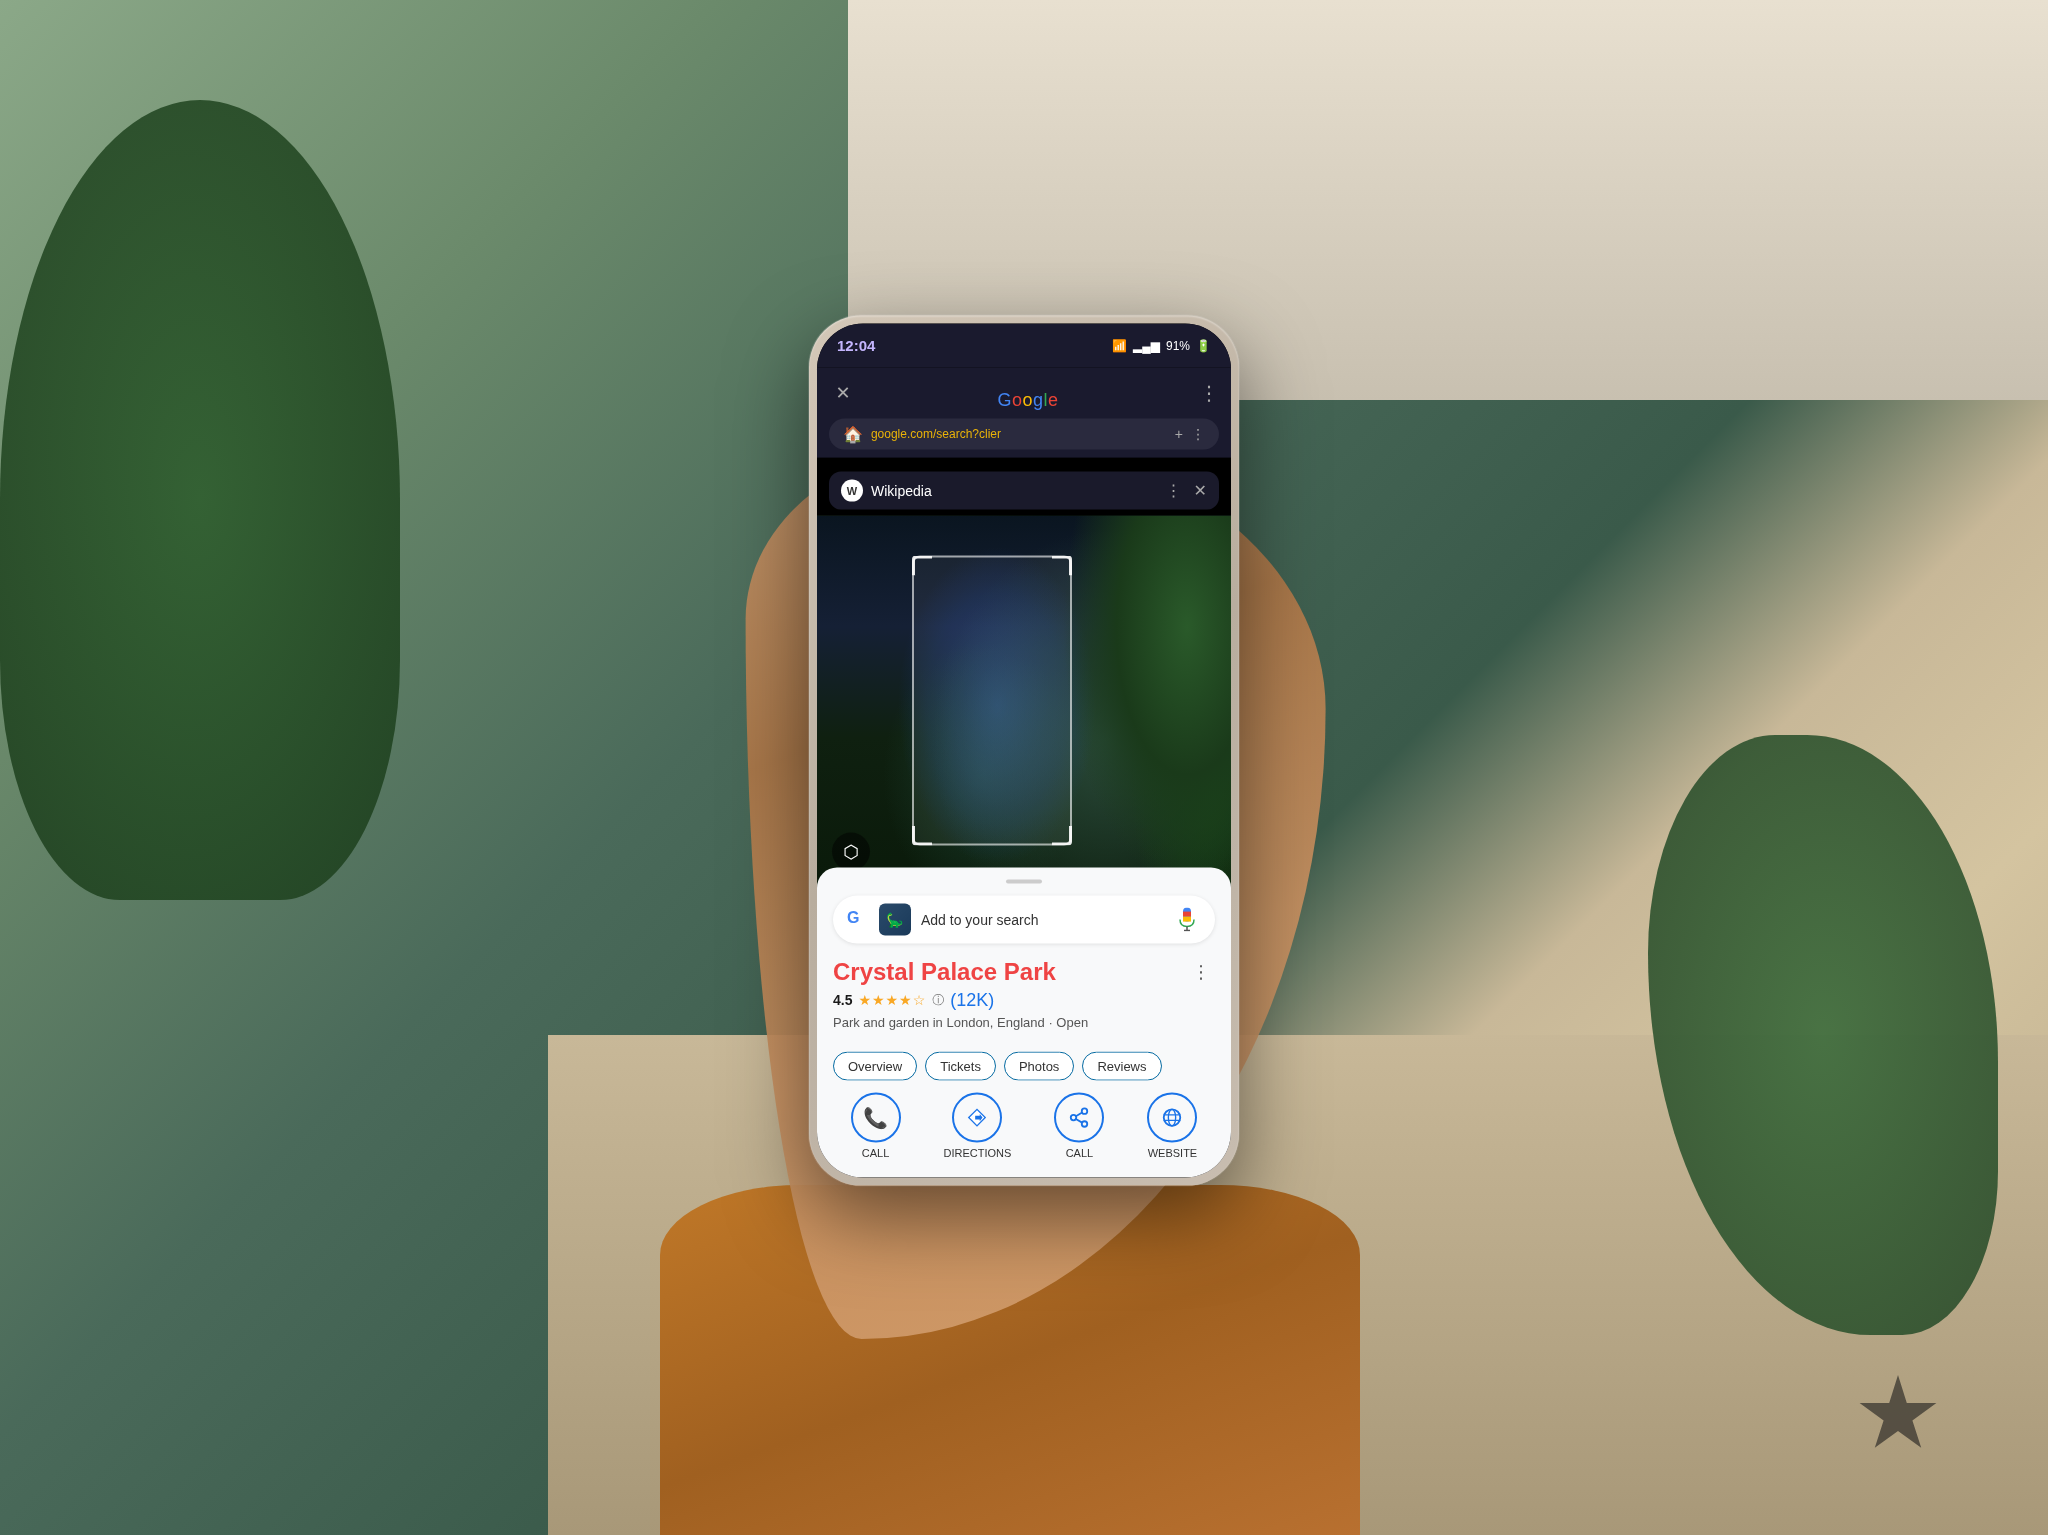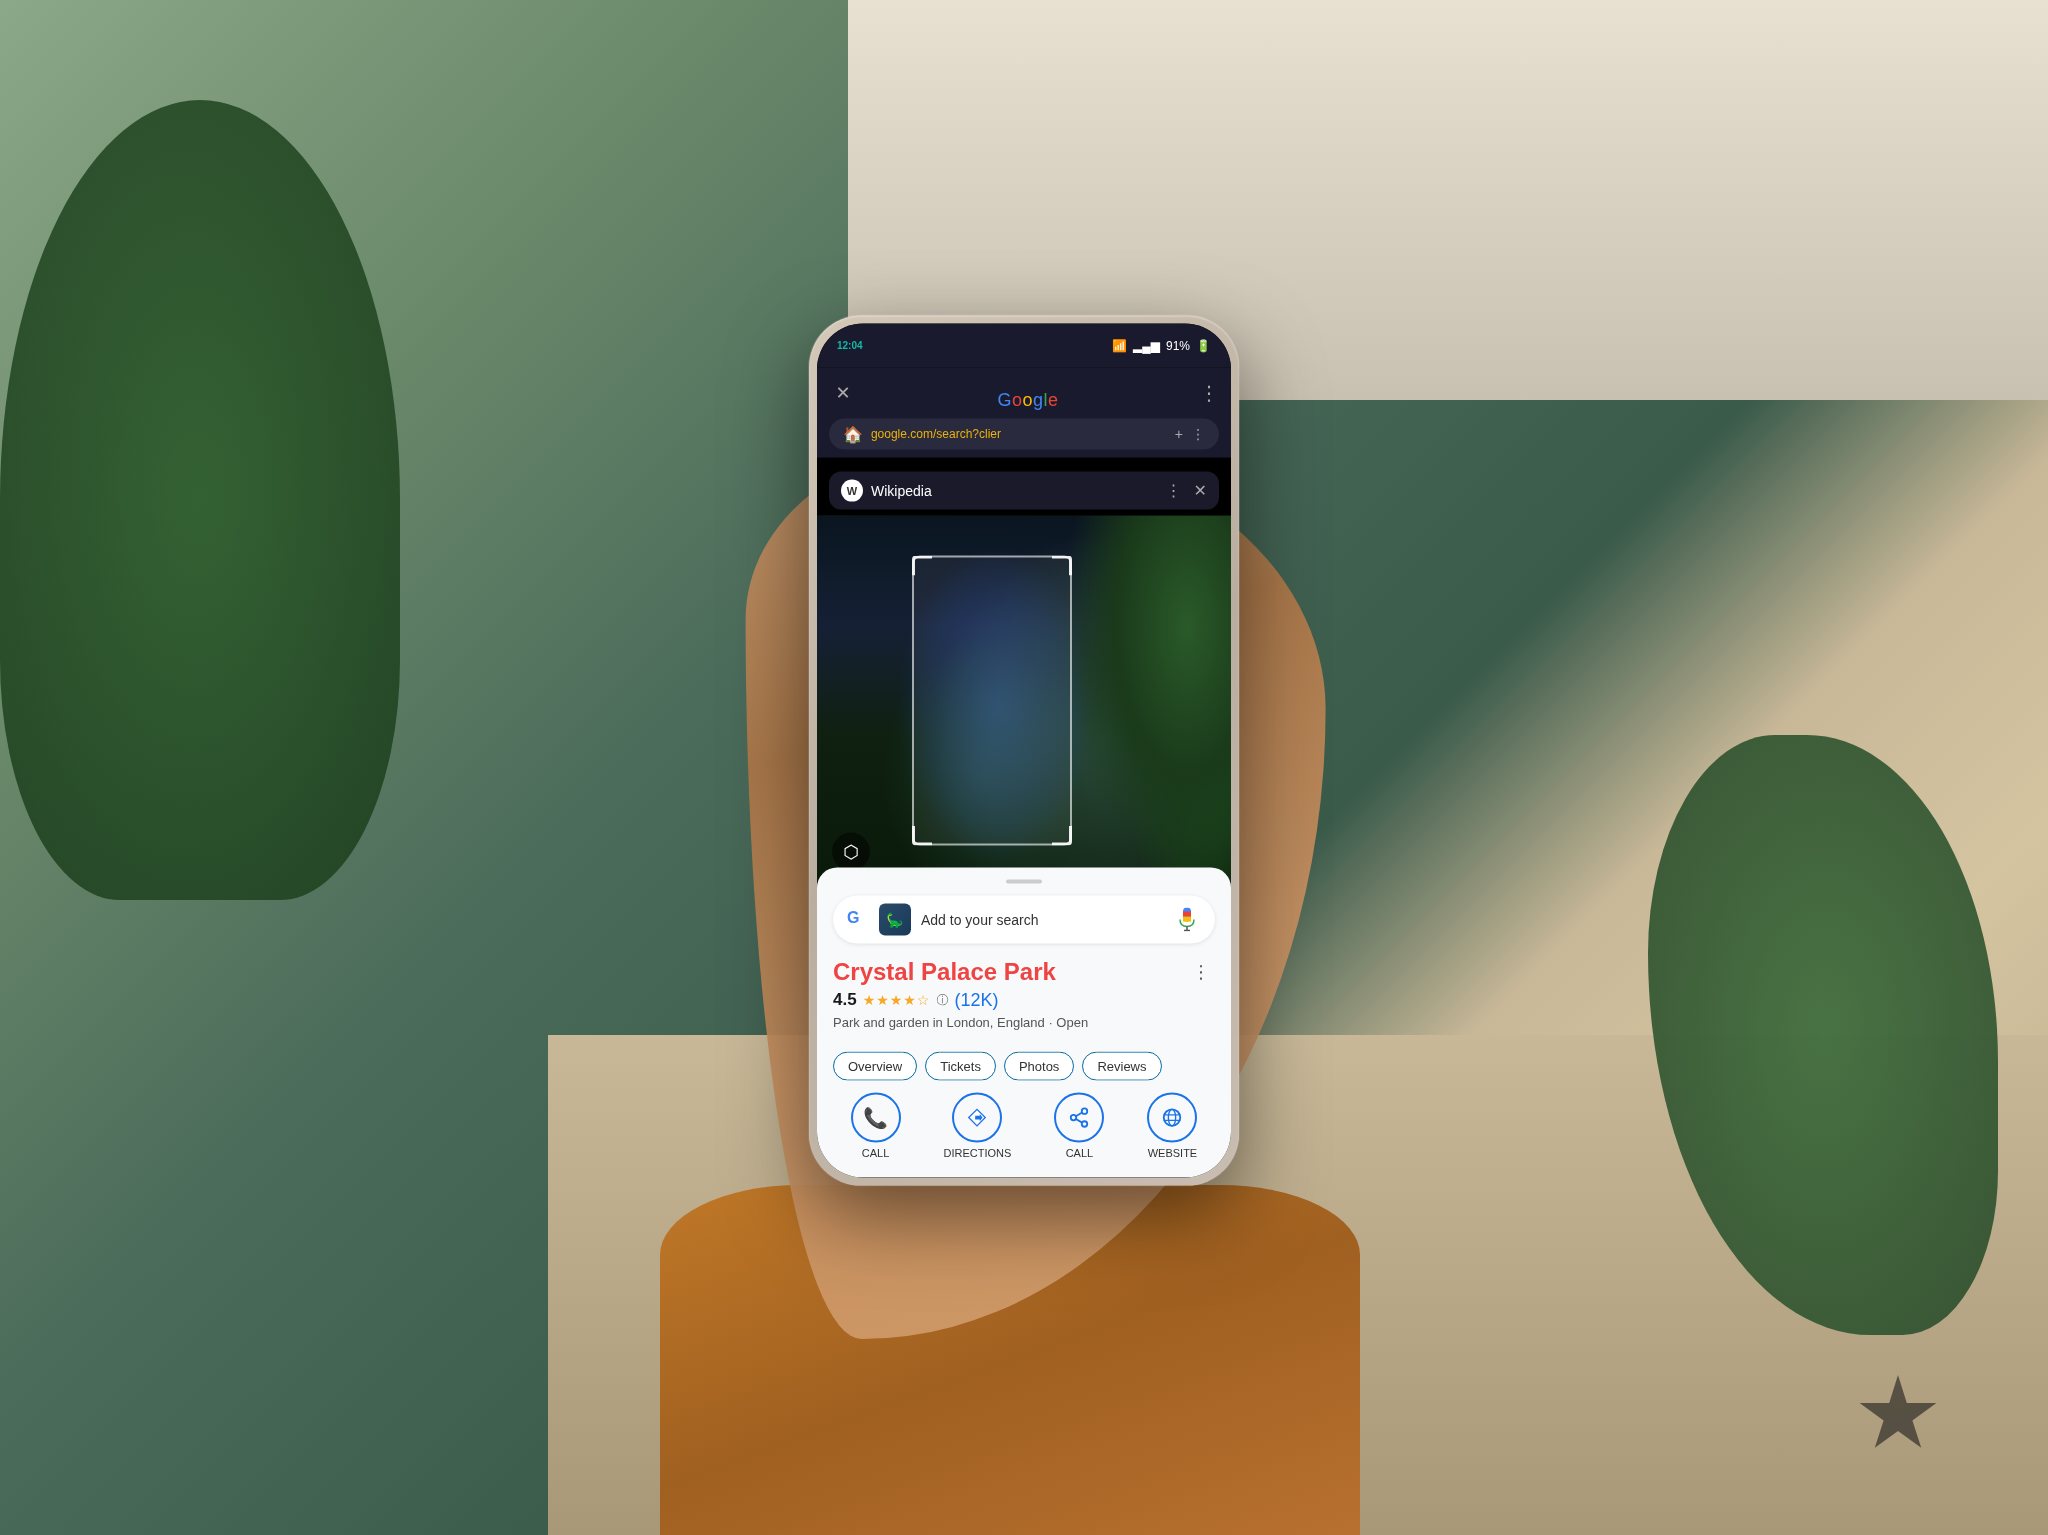--- a/index.html
+++ b/index.html
@@ -116,22 +116,22 @@
       height: 44px;
       background: #1a1a2e;
       display: flex;
       align-items: center;
       justify-content: space-between;
       padding: 0 20px;
       z-index: 20;
     }
 
     .status-time {
-      color: #14b8a6;
-      font-size: 10px;
+      color: #c4b5fd;
+      font-size: 15px;
       font-weight: 600;
     }
 
     .status-icons {
       display: flex;
       align-items: center;
       gap: 6px;
       color: white;
       font-size: 12px;
     }
@@ -428,21 +428,21 @@
 
     
     .rating-row {
       display: flex;
       align-items: center;
       gap: 6px;
       margin-bottom: 4px;
     }
 
     .rating-num {
-      font-size: 17px;
+      font-size: 14px;
       font-weight: 600;
       color: #1a1a1a;
     }
 
     .stars {
       color: #f9a825;
       font-size: 14px;
       letter-spacing: 1px;
     }
 

